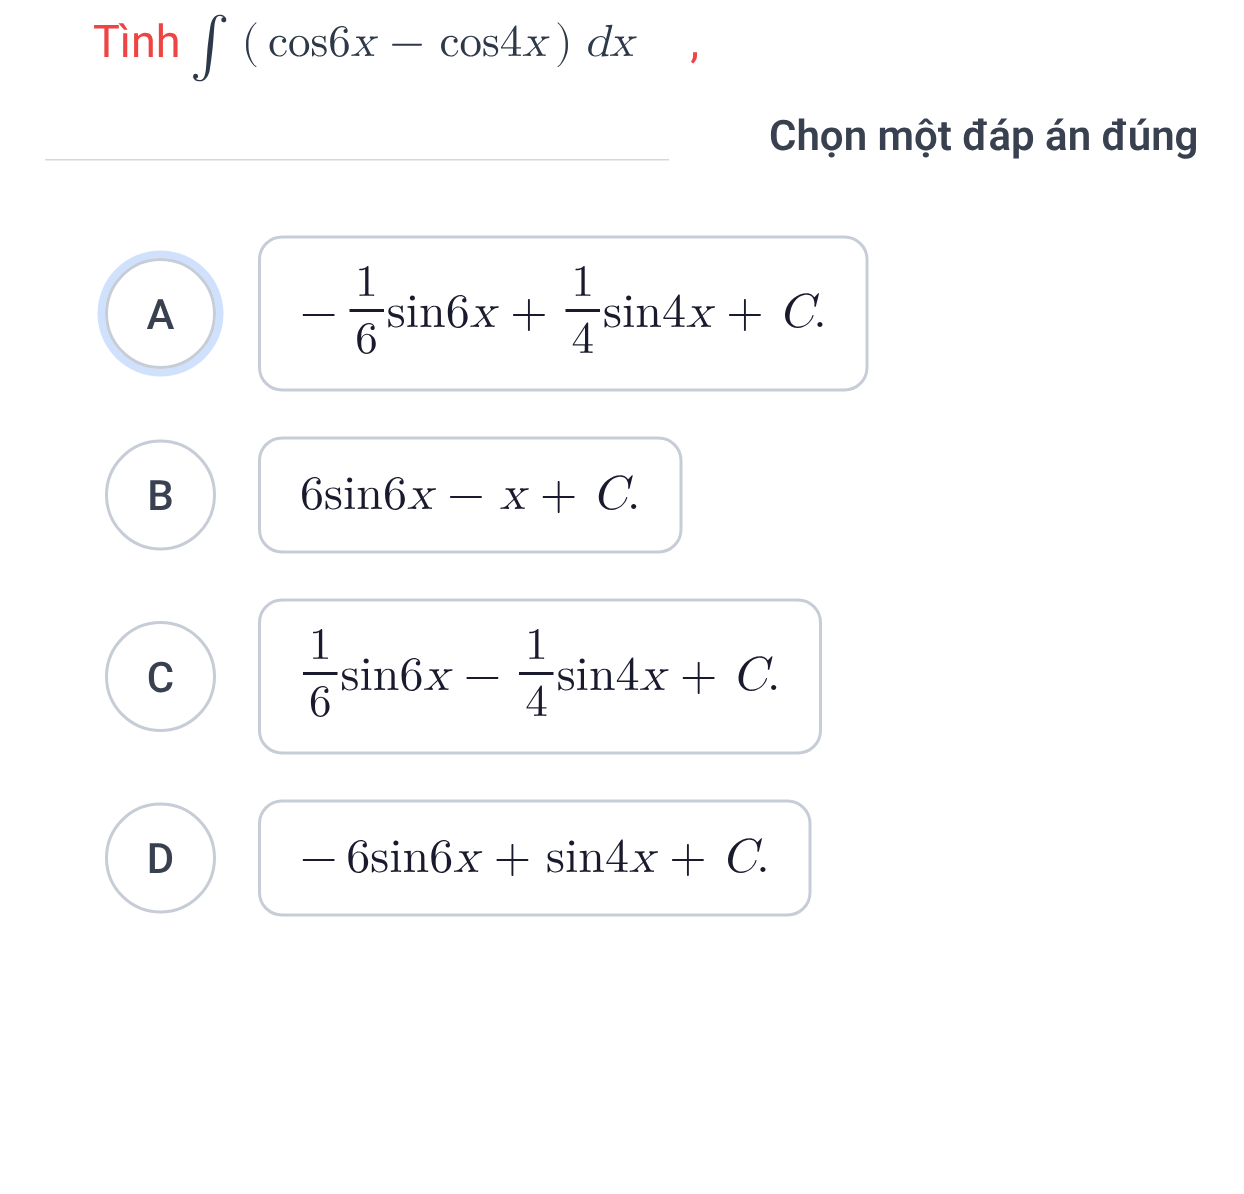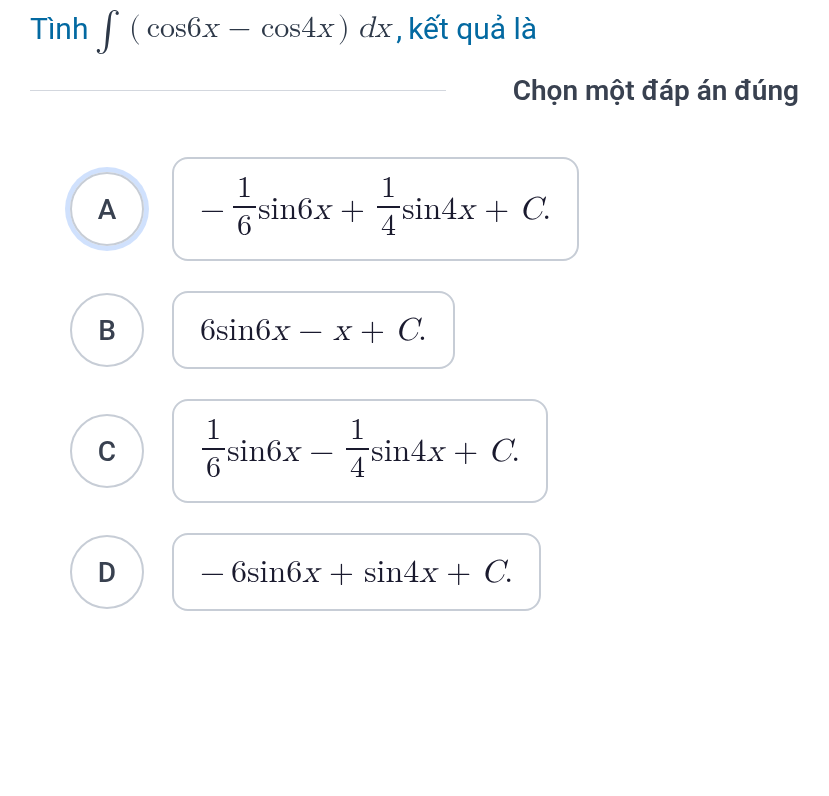--- a/index.html
+++ b/index.html
@@ -13,30 +13,30 @@
     }
     .question-line {
       font-size: 30px;
       display: flex;
       align-items: center;
       flex-wrap: wrap;
       gap: 6px;
       margin-bottom: 28px;
       color: #2d3848;
     }
-    .question-line .word { color: #0369a1; }
+    .question-line .word { color: #ef4444; margin-left: 32px; }
     .math {
       font-family: "Cambria Math", "Latin Modern Math", "STIX Two Math", Georgia, serif;
     }
     .integral-sign { font-size: 40px; line-height: 0.5; position: relative; top: 2px; }
     .ital { font-style: italic; }
 
     .instruction-row {
       display: flex;
-      align-items: center;
+      align-items: flex-end;
       margin-bottom: 50px;
       gap: 43px;
     }
     .hr-line {
       flex: 1;
       height: 1px;
       background: #d3d7de;
       margin-right: 24px;
     }
     .instruction {
@@ -123,21 +123,20 @@
     <span class="seg">cos6</span>
       <span class="seg ital">x</span>
     <span class="op">−</span>
     <span class="seg">cos4</span>
       <span class="seg ital">x</span>
     <span class="seg" style="margin:0 8px 0 6px;">)</span>
     <span class="seg ital">d</span>
       <span class="seg ital">x</span>
   </span>
     <span class="word">,</span>
-  <span class="word">kết quả là</span>
 </div>
 
 <div class="instruction-row">
   <div class="hr-line"></div>
   <div class="instruction">Chọn một đáp án đúng</div>
 </div>
 
 <div class="options">
 
   <div class="option-row">

